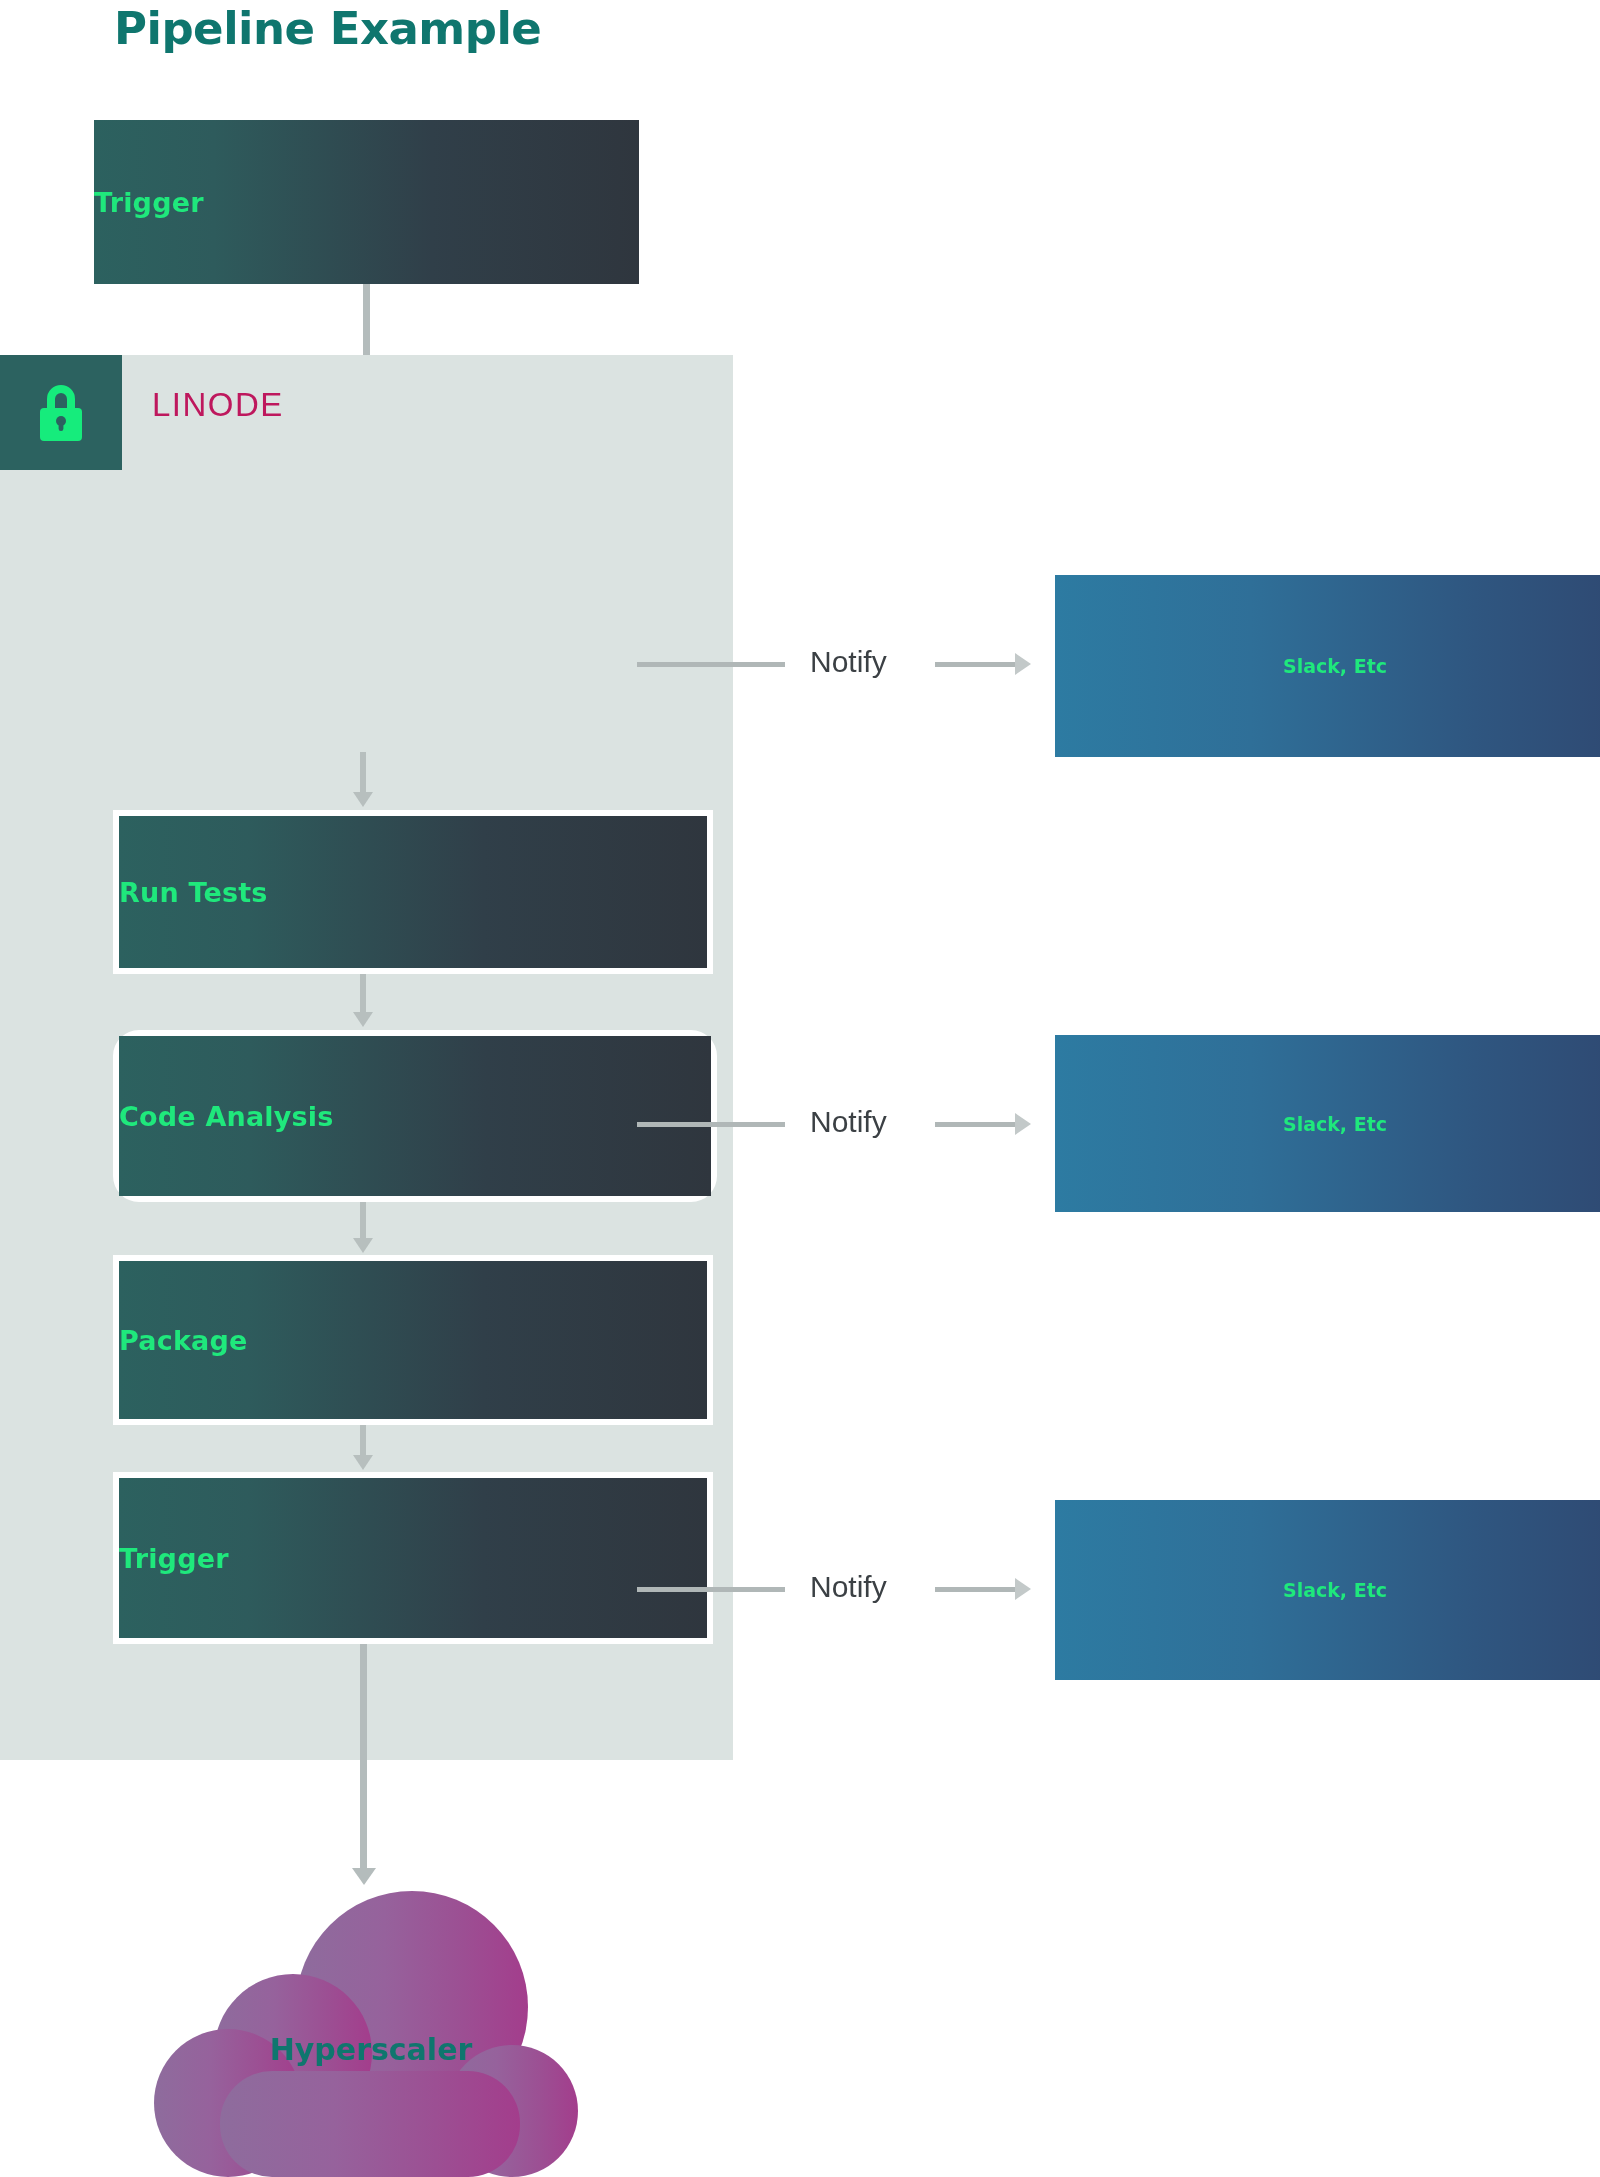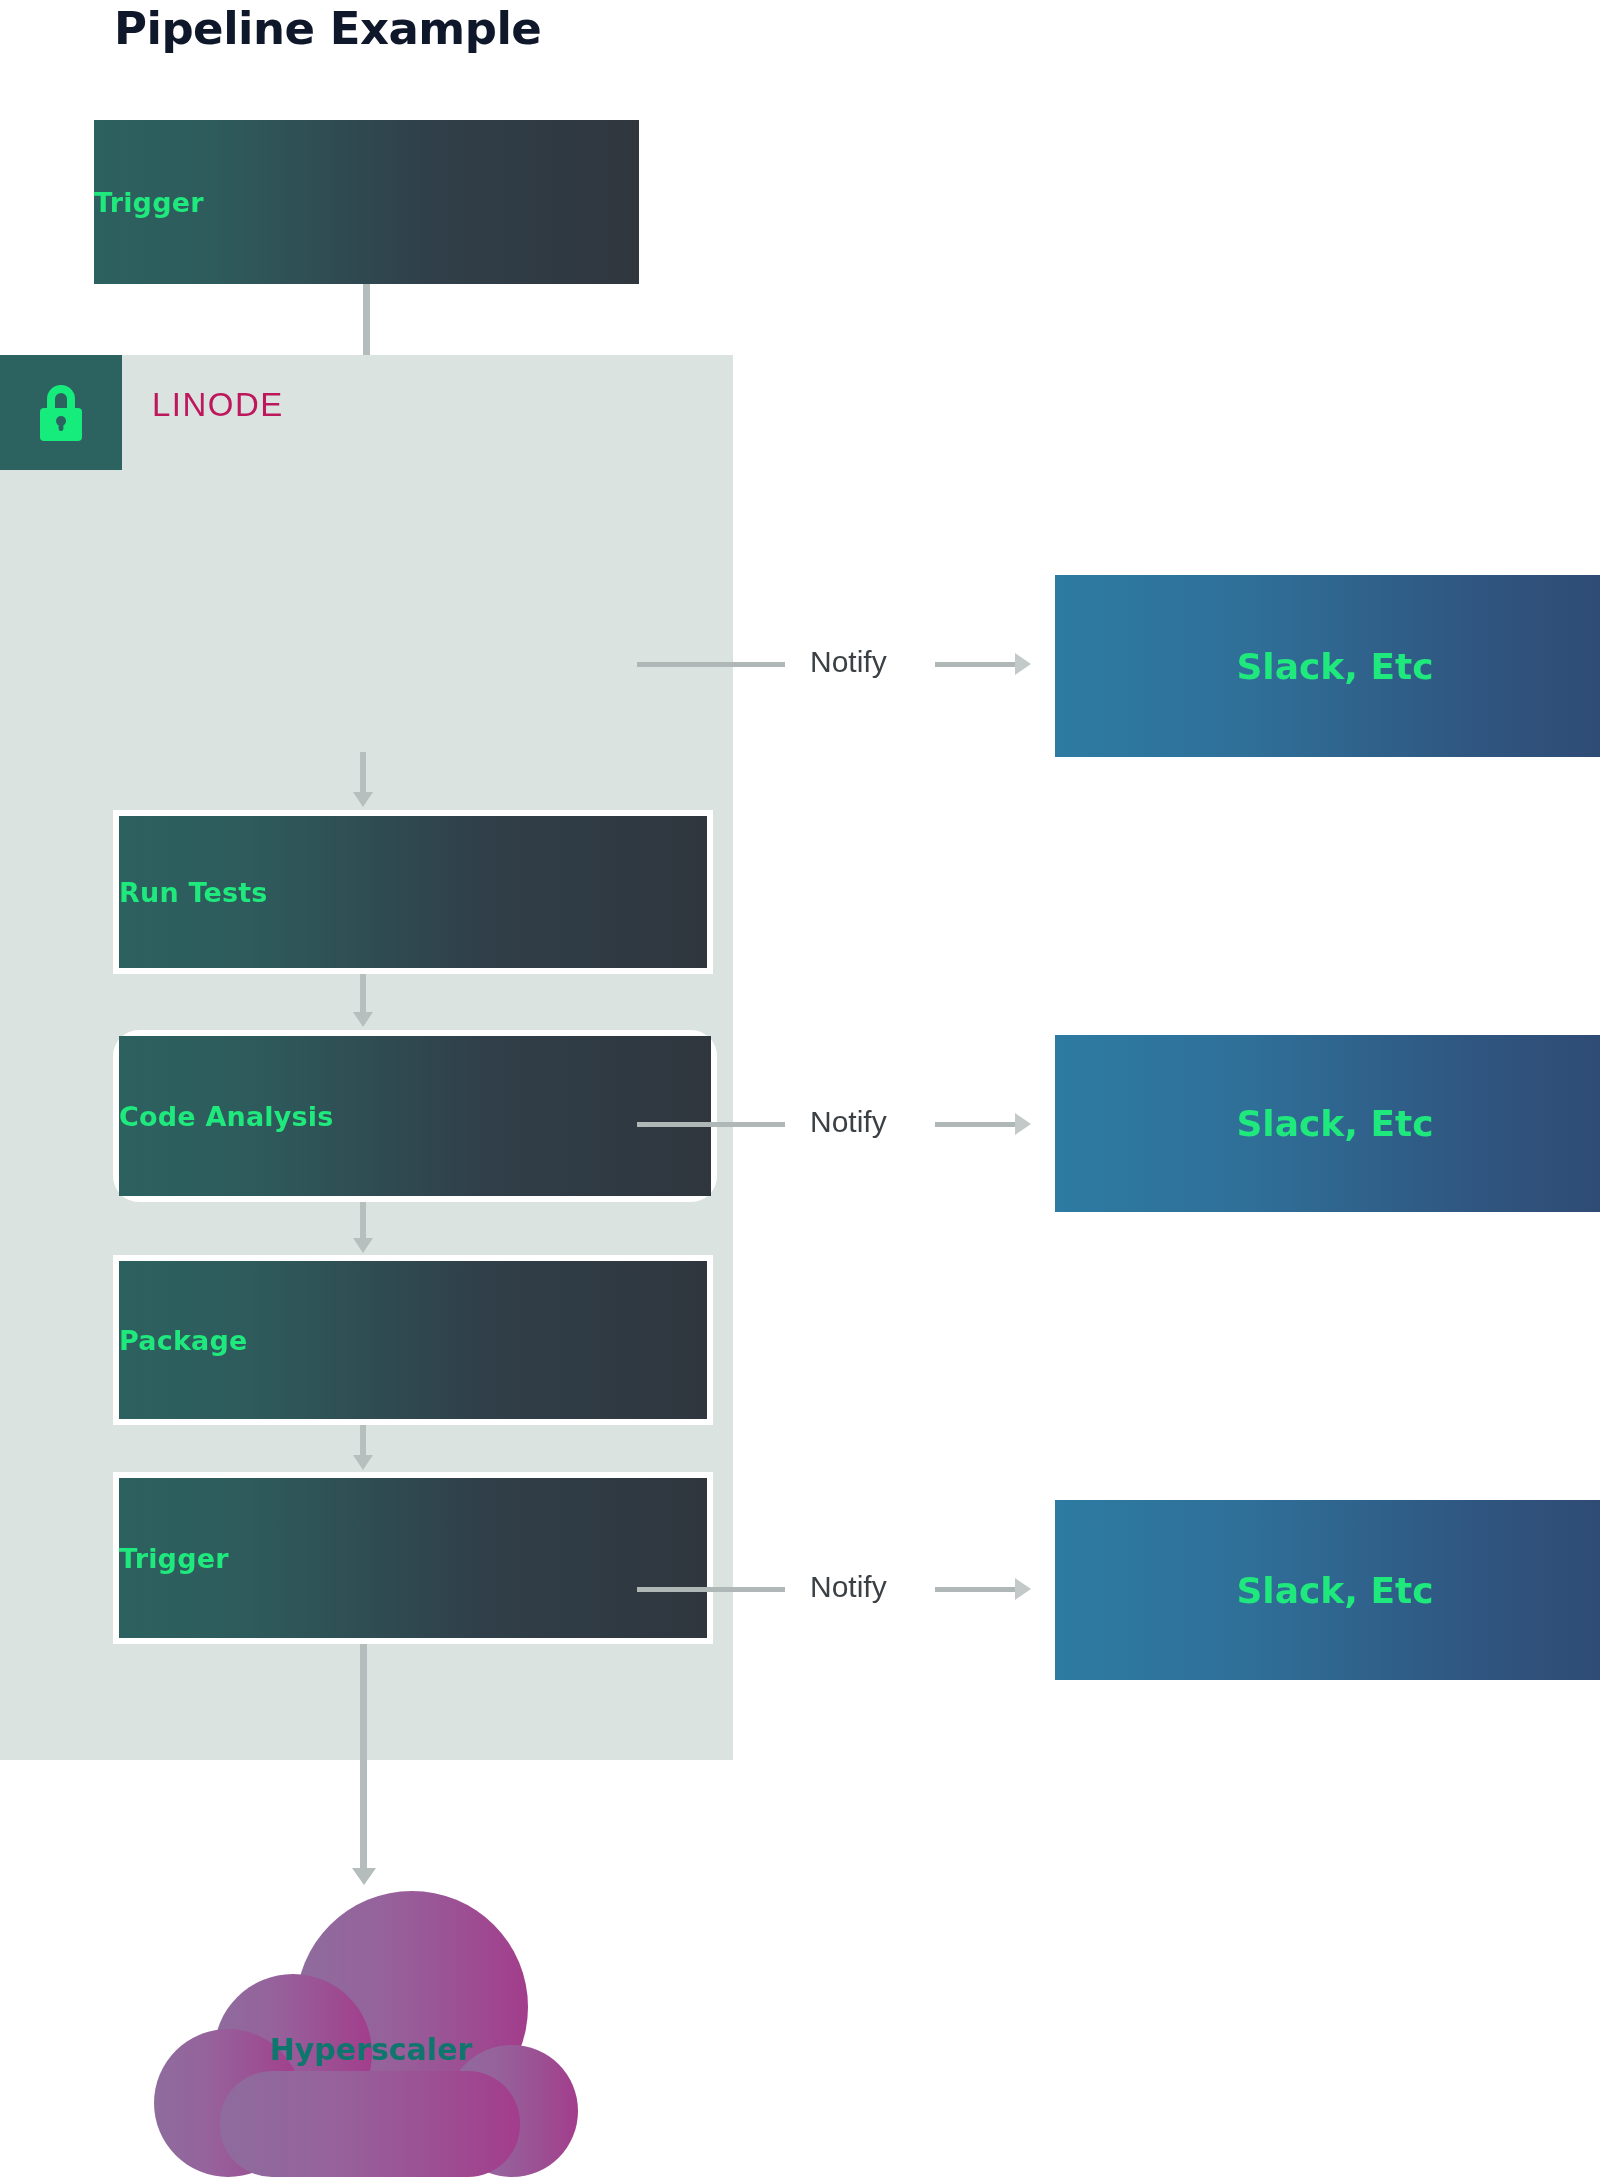--- a/index.html
+++ b/index.html
@@ -9,21 +9,21 @@
     font-family:"Liberation Sans", sans-serif;
     position:relative;
     overflow:hidden;
   }
   .stage{position:absolute;left:0;top:0;width:1600px;height:2177px;}
 
   
   .title{
     position:absolute;left:114px;top:2px;
     font-size:45px;font-weight:bold;
-    color:#0f172a;
+    color:#0f766e;
     letter-spacing:-0.5px;
     font-family:"DejaVu Sans", sans-serif;
     white-space:nowrap;
   }
 
   
   .panel{
     position:absolute;left:0;top:355px;
     width:733px;height:1405px;
     background:#dbe3e1;
@@ -75,21 +75,21 @@
   #frame-package    {left:113px;top:1255px;width:600px;height:170px;}
   #frame-deliver    {left:113px;top:1472px;width:600px;height:172px;}
 
   
   .bbox{
     position:absolute;
     background:linear-gradient(90deg,#2d7ba2 0%, #2f6f98 35%, #2f5680 75%, #2f4a73 100%);
     display:flex;align-items:center;justify-content:center;
   }
   .bbox .lbl{
-    color:#1fe87c;font-weight:bold;font-size:36px;
+    color:#1fe87c;font-weight:bold;font-size:19px;
     font-family:"DejaVu Sans", sans-serif;white-space:nowrap;
   }
   #slack-1{left:1055px;top:575px;width:560px;height:182px;}
   #slack-2{left:1055px;top:1035px;width:560px;height:177px;}
   #slack-3{left:1055px;top:1500px;width:560px;height:180px;}
 
   
   .vline{position:absolute;width:7px;background:#b4bcbc;}
   .vhead{
     position:absolute;width:0;height:0;

